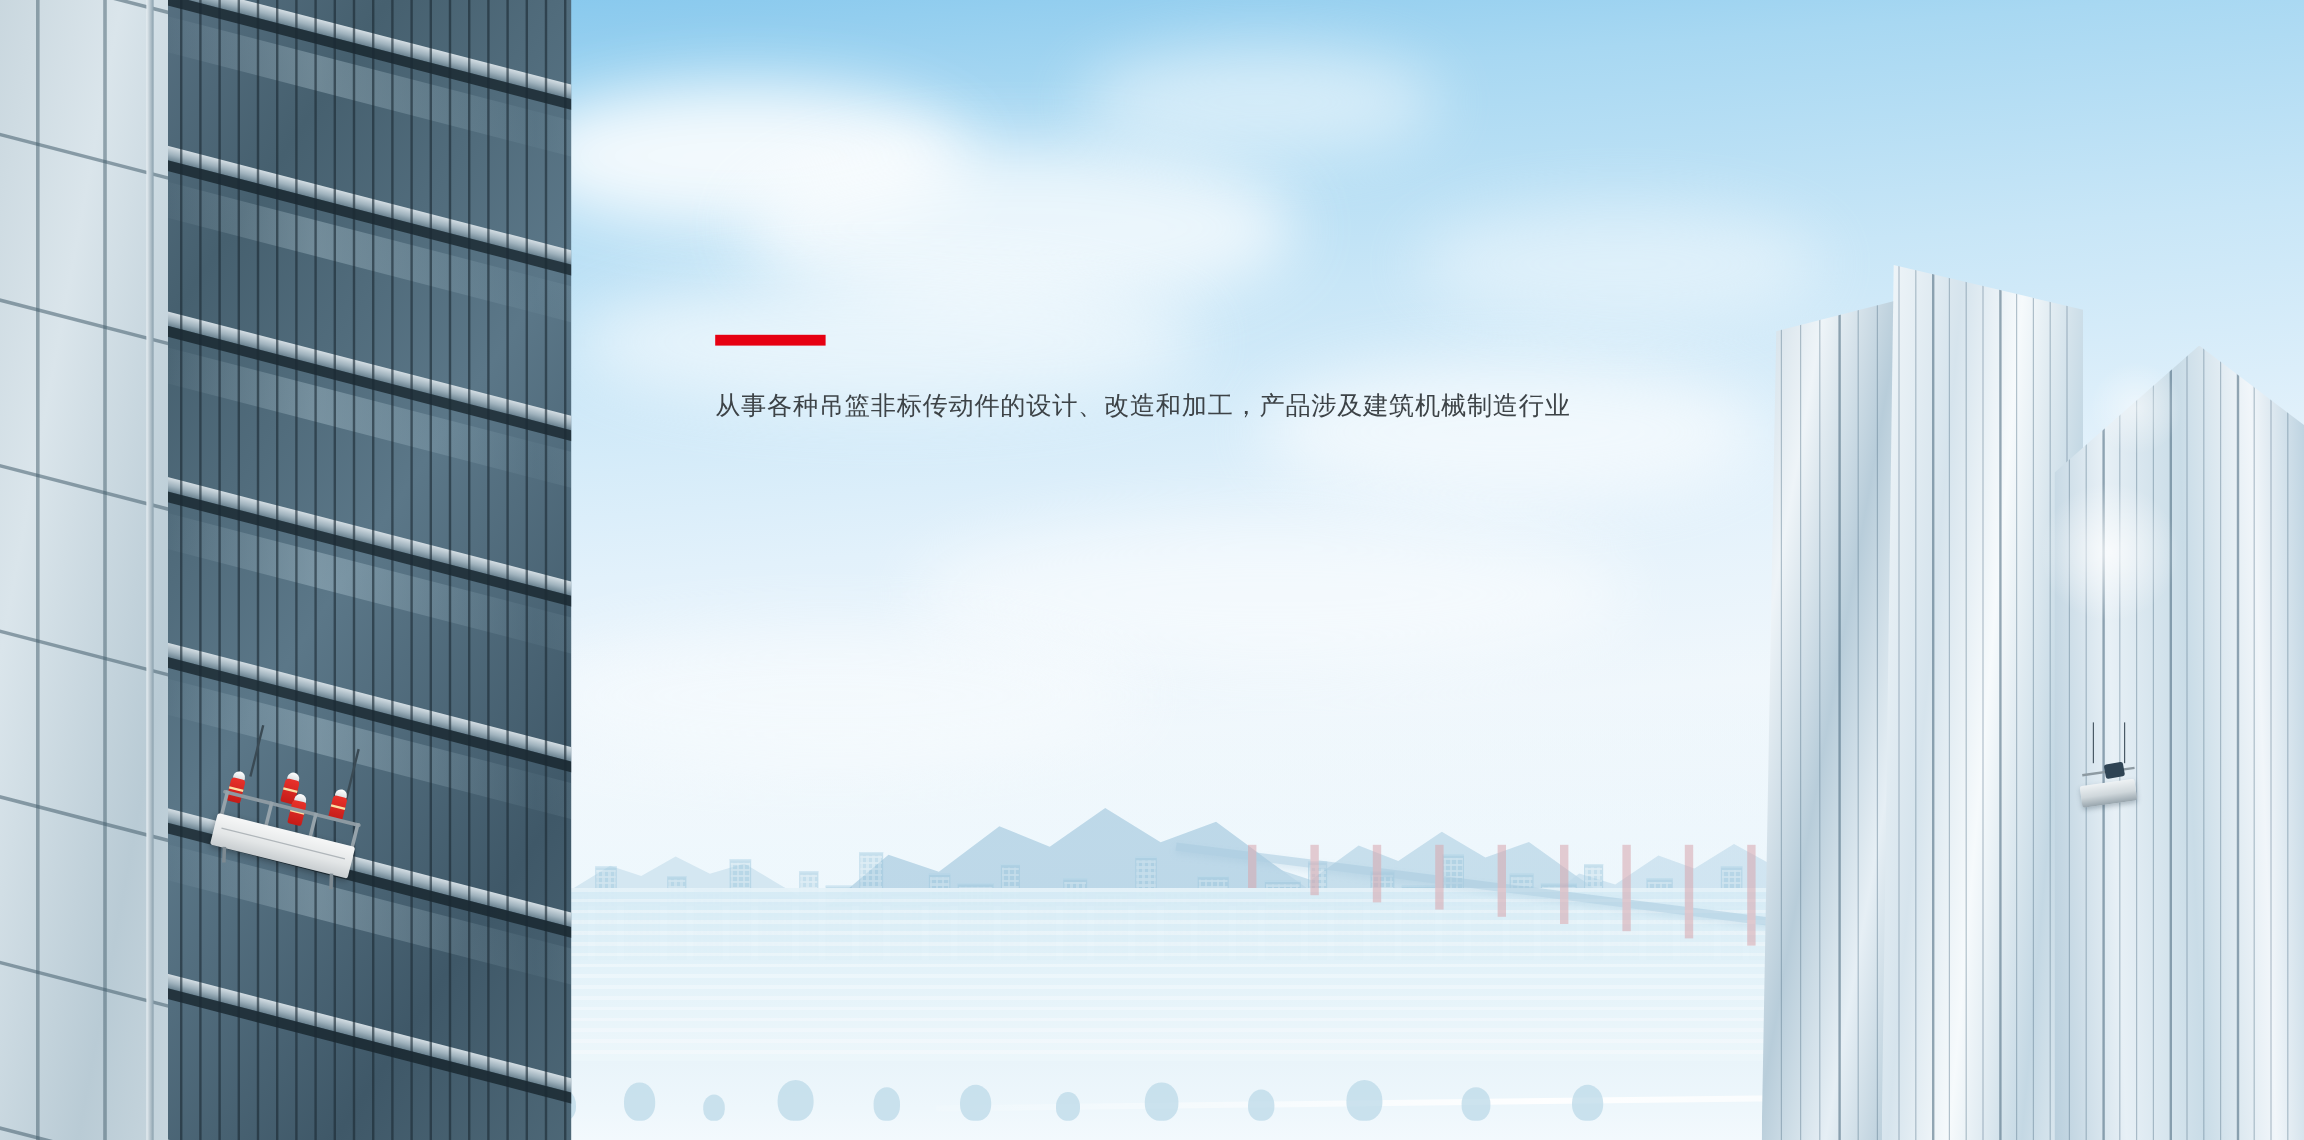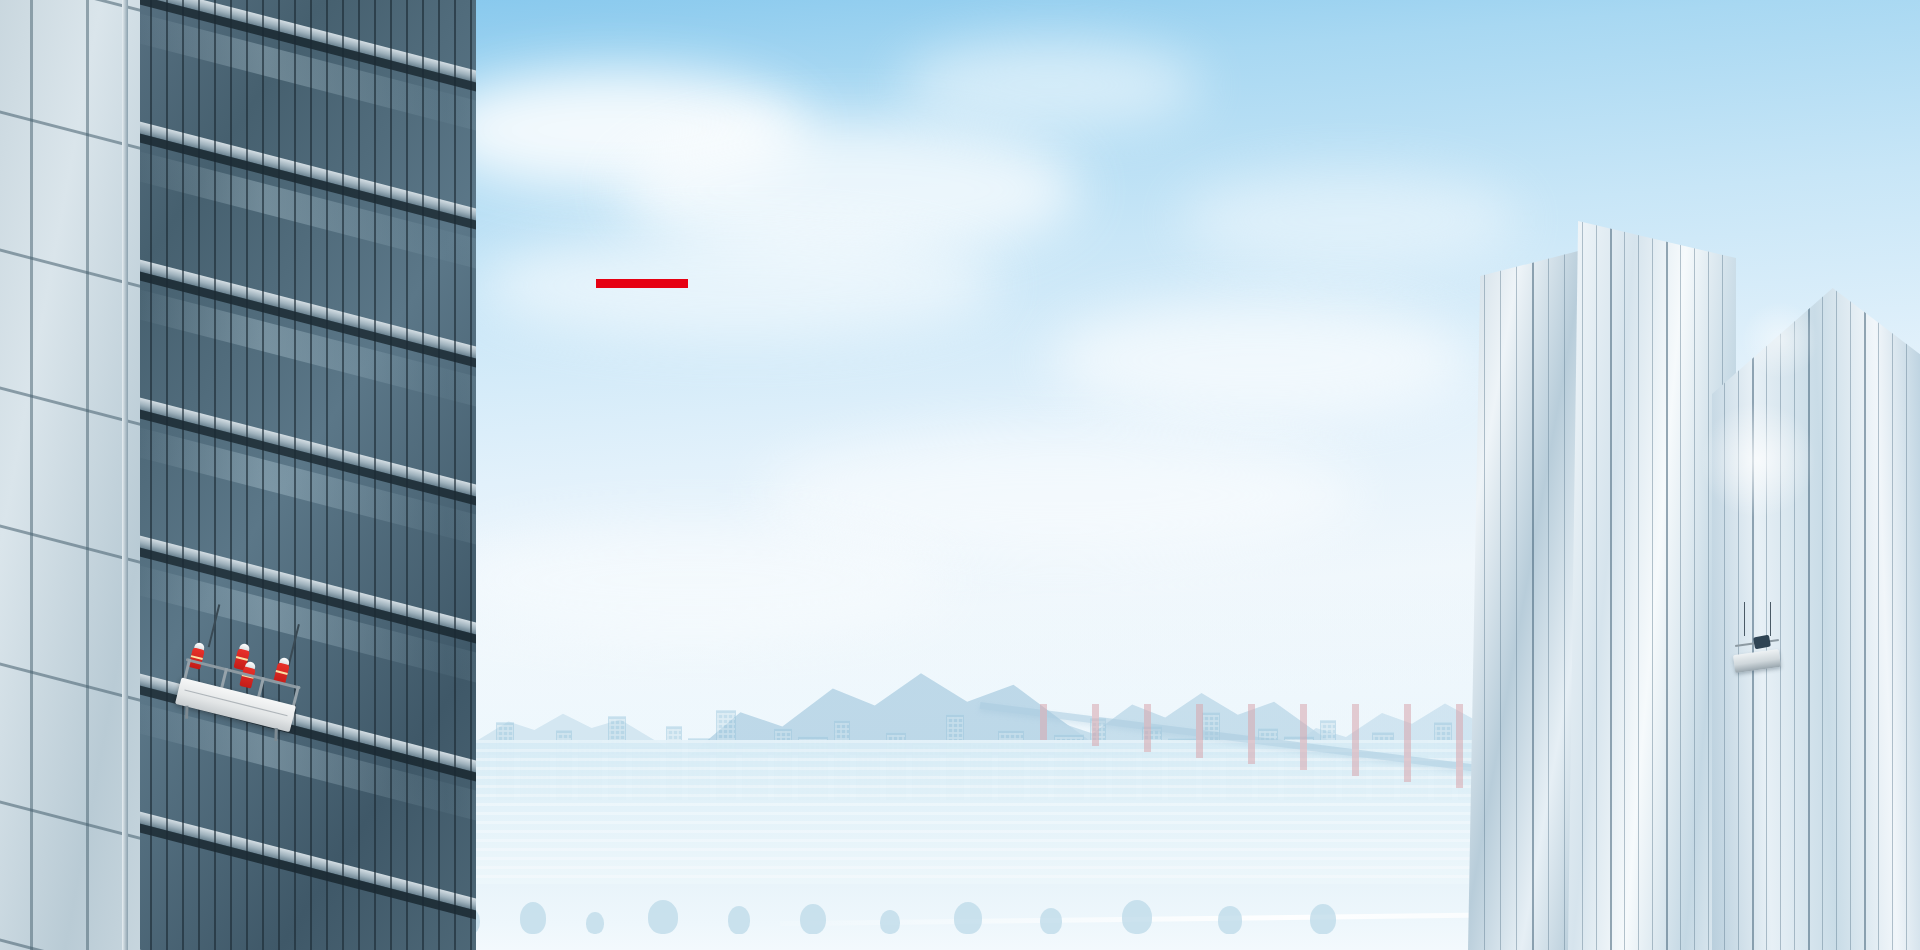--- a/index.html
+++ b/index.html
@@ -391,15 +391,16 @@
       <div class="gr-rope" style="left:12px;"></div>
       <div class="gr-rope" style="left:38px;"></div>
       <div class="gr-rail"></div>
       <div class="gr-dark"></div>
       <div class="gr-body"></div>
     </div>
   </div>
 
   <div class="copy">
     <div class="rule"></div>
+    <div class="tagline">从事各种吊篮非标传动件的设计、改造和加工，产品涉及建筑机械制造行业</div>
   </div>
 
 </div>
 
 </body></html>

